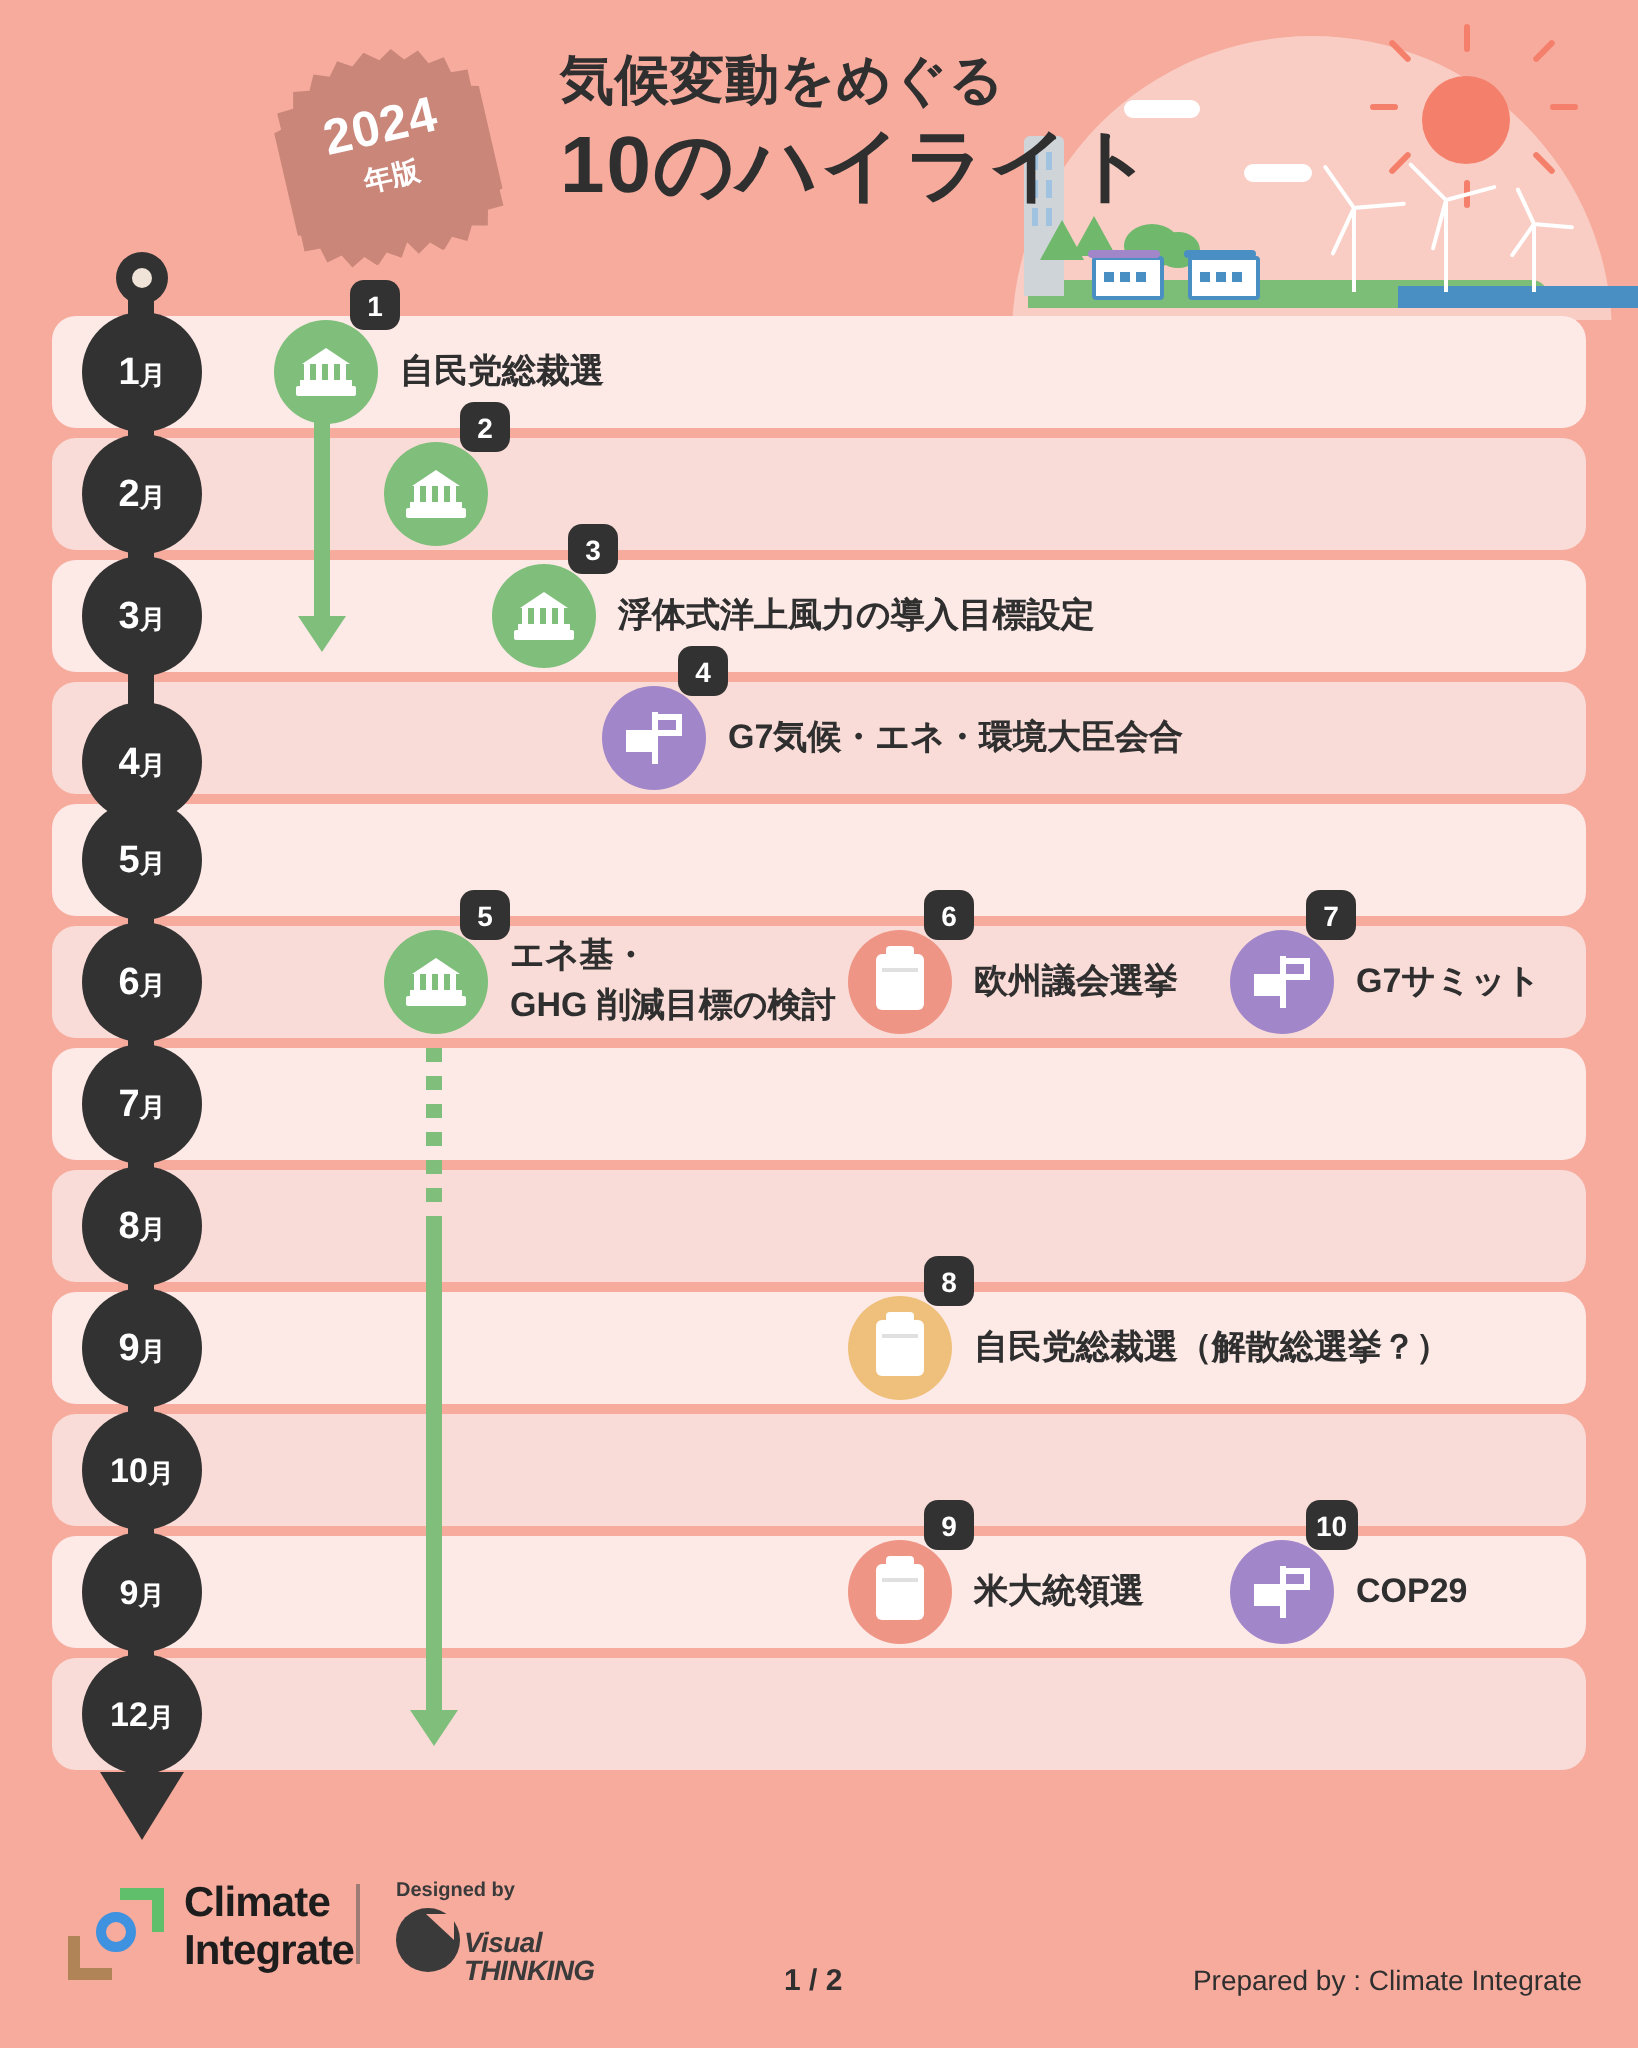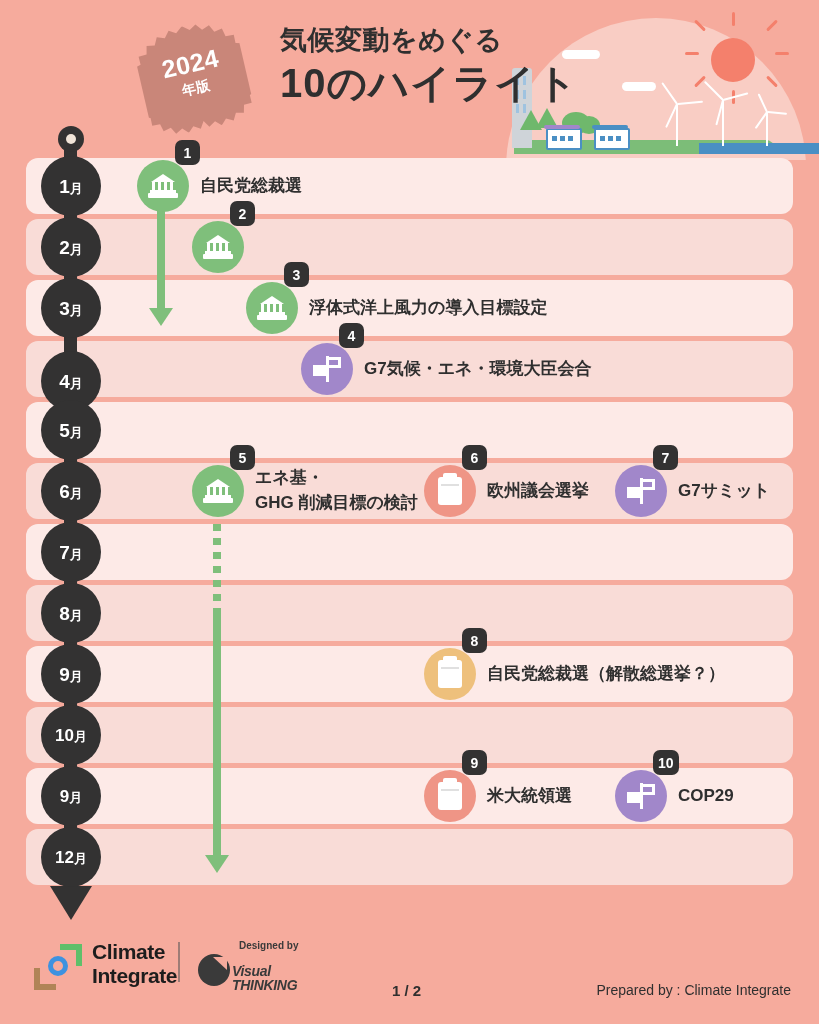--- a/index.html
+++ b/index.html
@@ -92,21 +92,21 @@
   .flag .fr{position:absolute;left:17px;top:1px;width:12px;height:11px;border:3px solid #fff;border-left:none;box-sizing:border-box;}
   .flag .fl{position:absolute;left:1px;top:9px;width:14px;height:11px;background:#fff;}
 
   
   #footer{position:absolute;left:0;top:930px;width:819px;height:94px;}
   .ci-logo{position:absolute;left:34px;top:14px;width:48px;height:46px;}
   .ci-sq{position:absolute;width:22px;height:22px;box-sizing:border-box;}
   .ci-dot{position:absolute;left:14px;top:12px;width:20px;height:20px;border-radius:50%;border:5px solid #3e92e0;box-sizing:border-box;background:#f6ab9d;}
   .ci-name{position:absolute;left:92px;top:10px;color:#1d1d1d;font-size:21px;font-weight:700;line-height:1.12;letter-spacing:-0.4px;}
   .vdiv{position:absolute;left:178px;top:12px;width:2px;height:40px;background:#555;opacity:.55;}
-  .vt-by{position:absolute;left:198px;top:10px;color:#3a3a3a;font-size:10px;font-weight:700;margin-left:41px;}
+  .vt-by{position:absolute;left:198px;top:10px;color:#3a3a3a;font-size:10px;font-weight:700;}
   .vt-mark{position:absolute;left:198px;top:24px;width:32px;height:32px;border-radius:50%;background:#3a3a3a;}
   .vt-mark:after{content:"";position:absolute;left:15px;top:3px;width:14px;height:13px;background:#f6ab9d;
     clip-path:polygon(0 0,100% 0,100% 100%);}
   .vt-name{position:absolute;left:232px;top:34px;color:#3a3a3a;font-size:14px;font-weight:700;line-height:1.02;font-style:italic;letter-spacing:-0.3px;}
   .pg{position:absolute;left:392px;top:982px;color:#2f2f2f;font-size:15px;font-weight:700;}
   .prep{position:absolute;right:28px;top:982px;color:#2f2f2f;font-size:14px;}
 </style>
 </head>
 <body>
 

